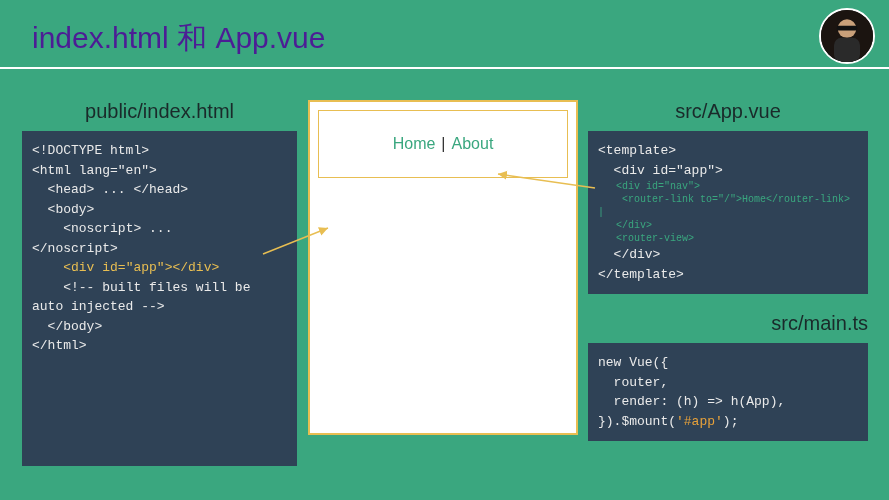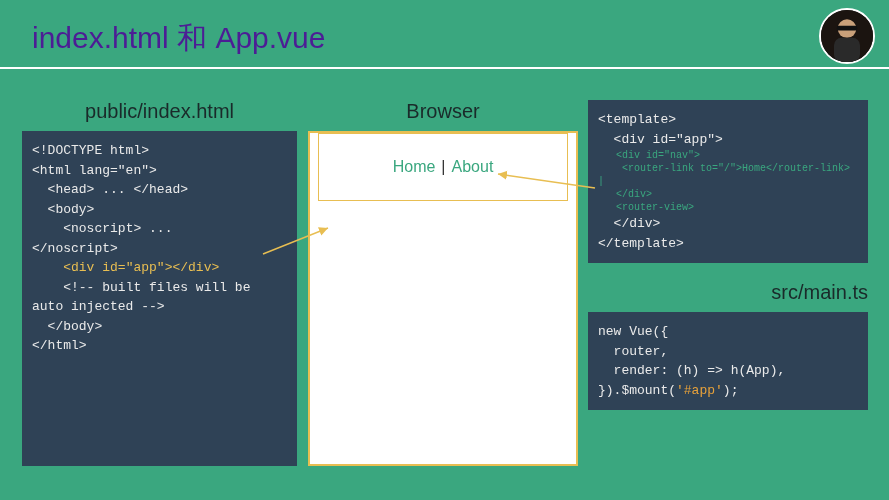--- a/index.html
+++ b/index.html
@@ -84,21 +84,21 @@
   .code-box.app-code { }
   .code-box.main-code { margin-top: 8px; }
   .browser-box {
     background: #fff;
     border: 2px solid #e8be52;
     height: 335px;
     position: relative;
   }
   .browser-inner {
     position: absolute;
-    top: 0;
+    top: 8px;
     left: 8px;
     right: 8px;
     height: 68px;
     border: 1px solid #e8be52;
     display: flex;
     align-items: center;
     justify-content: center;
     font-size: 16px;
   }
   .nav-link { color: #3aa77f; }
@@ -142,31 +142,31 @@
 <span>  &lt;body&gt;</span>
 <span>    &lt;noscript&gt; ...</span>
 <span>&lt;/noscript&gt;</span>
 <span class="hl-yellow">    &lt;div id="app"&gt;&lt;/div&gt;</span>
 <span>    &lt;!-- built files will be auto injected --&gt;</span>
 <span>  &lt;/body&gt;</span>
 <span>&lt;/html&gt;</span></div>
   </div>
 
   <div class="mid-col">
-    <div class="col-label">Browser</div>
     <div class="browser-box">
       <div class="browser-inner">
         <span class="nav-link">Home</span>
         <span class="nav-sep">|</span>
         <span class="nav-link">About</span>
       </div>
     </div>
   </div>
 
   <div class="right-col">
+    <div class="col-label">src/App.vue</div>
     <div class="code-box app-code"><span>&lt;template&gt;</span>
 <span>  &lt;div id="app"&gt;</span>
 <span class="hl-small">   &lt;div id="nav"&gt;</span><span class="hl-small">    &lt;router-link to="/"&gt;Home&lt;/router-link&gt; |</span><span class="hl-small">   &lt;/div&gt;</span><span class="hl-small">   &lt;router-view&gt;</span><span>  &lt;/div&gt;</span>
 <span>&lt;/template&gt;</span></div>
 
     <div class="right-label2">src/main.ts</div>
     <div class="code-box main-code"><span>new Vue({</span>
 <span>  router,</span>
 <span>  render: (h) =&gt; h(App),</span>
 <span>}).$mount(</span><span class="hl-orange">'#app'</span><span>);</span></div>

